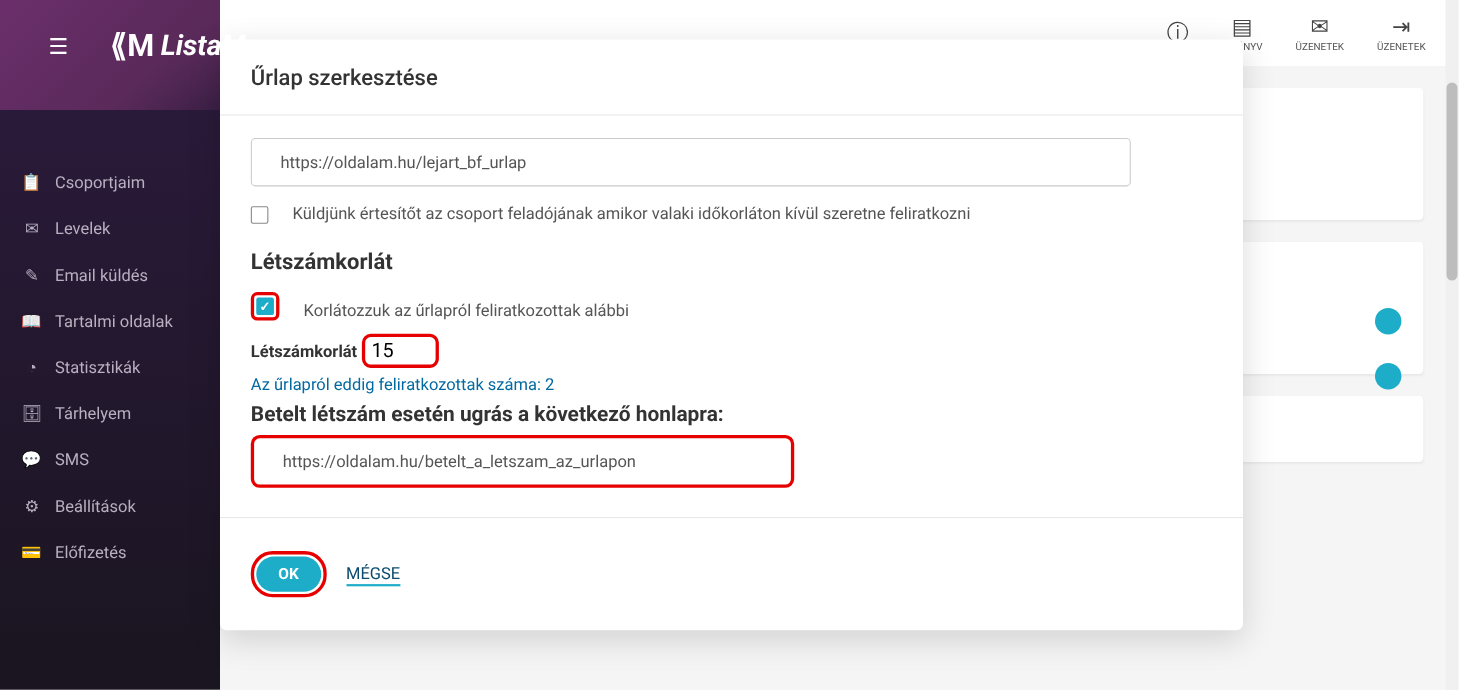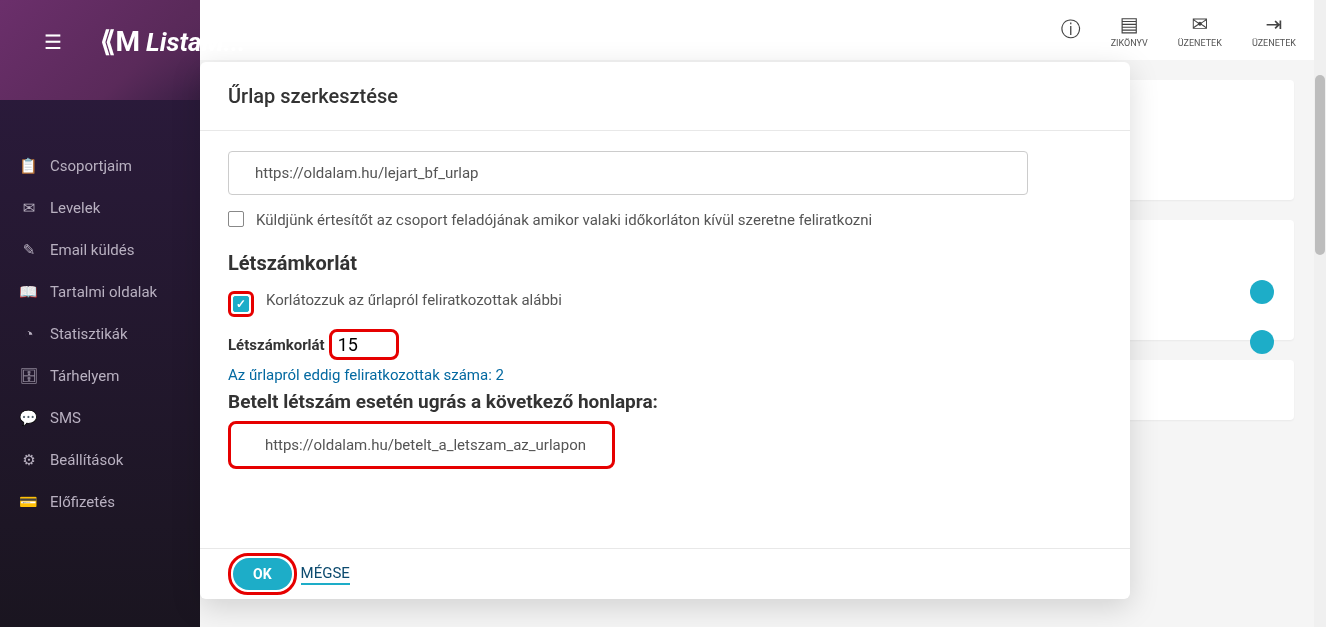--- a/index.html
+++ b/index.html
@@ -142,21 +142,21 @@
     }
     .bg-footer {
       color: #777;
       font-size: 14px;
       padding: 0 10px;
     }
     
     
     .modal {
       position: absolute;
-      top: 62px;
+      top: 36px;
       left: 200px;
       width: 930px;
       height: 537px;
       background: #fff;
       border-radius: 6px;
       box-shadow: 0 8px 30px rgba(0,0,0,0.15);
       display: flex;
       flex-direction: column;
     }
     .modal-header {
@@ -184,22 +184,22 @@
       border: 1px solid #ccc;
       border-radius: 4px;
       font-size: 15px;
       color: #555;
       margin-top: 10px;
     }
     .url-input-1 { width: 800px; margin-top: 20px; }
     
     .checkbox-row {
       display: flex;
-      align-items: flex-start;
-      gap: 12px;
+      align-items: flex-end;
+      gap: 22px;
       margin-top: 16px;
       color: #555;
       font-size: 15px;
     }
     .checkbox {
       width: 16px;
       height: 16px;
       border: 1.5px solid #888;
       border-radius: 2px;
       flex-shrink: 0;
@@ -246,25 +246,25 @@
       margin-top: 6px;
     }
     .sub-label {
       font-weight: 700;
       color: #333;
       font-size: 19px;
       margin-top: 6px;
     }
     
     .modal-footer {
-      padding: 4px 28px;
+      padding: 30px 28px;
       border-top: 1px solid #e8e8e8;
       display: flex;
       align-items: center;
-      gap: 4px;
+      gap: 18px;
     }
     .btn-primary {
       background: #1dadc8;
       color: #fff;
       border: none;
       border-radius: 18px;
       padding: 8px 20px;
       font-size: 14px;
       font-weight: 700;
       cursor: pointer;
@@ -419,21 +419,21 @@
     
     <div class="inline-field-row">
       <span class="field-label-bold">Létszámkorlát</span>
       <input class="small-input highlight-red-input" value="15" style="">
     </div>
     
     <div class="info-text">Az űrlapról eddig feliratkozottak száma: 2</div>
     
     <div class="sub-label">Betelt létszám esetén ugrás a következő honlapra:</div>
     
-    <input class="form-input highlight-red-input" style="width: 387px; margin-top: 8px; text-align: right;" value="https://oldalam.hu/betelt_a_letszam_az_urlapon">
+    <input class="form-input highlight-red-input" style="width: 494px; margin-top: 8px;" value="https://oldalam.hu/betelt_a_letszam_az_urlapon">
     
     
     <div style="height:40px"></div>
   </div>
   <div class="modal-footer">
     <span class="highlight-red-btn">
       <button class="btn-primary">OK</button>
     </span>
     <a class="btn-link">MÉGSE</a>
   </div>

